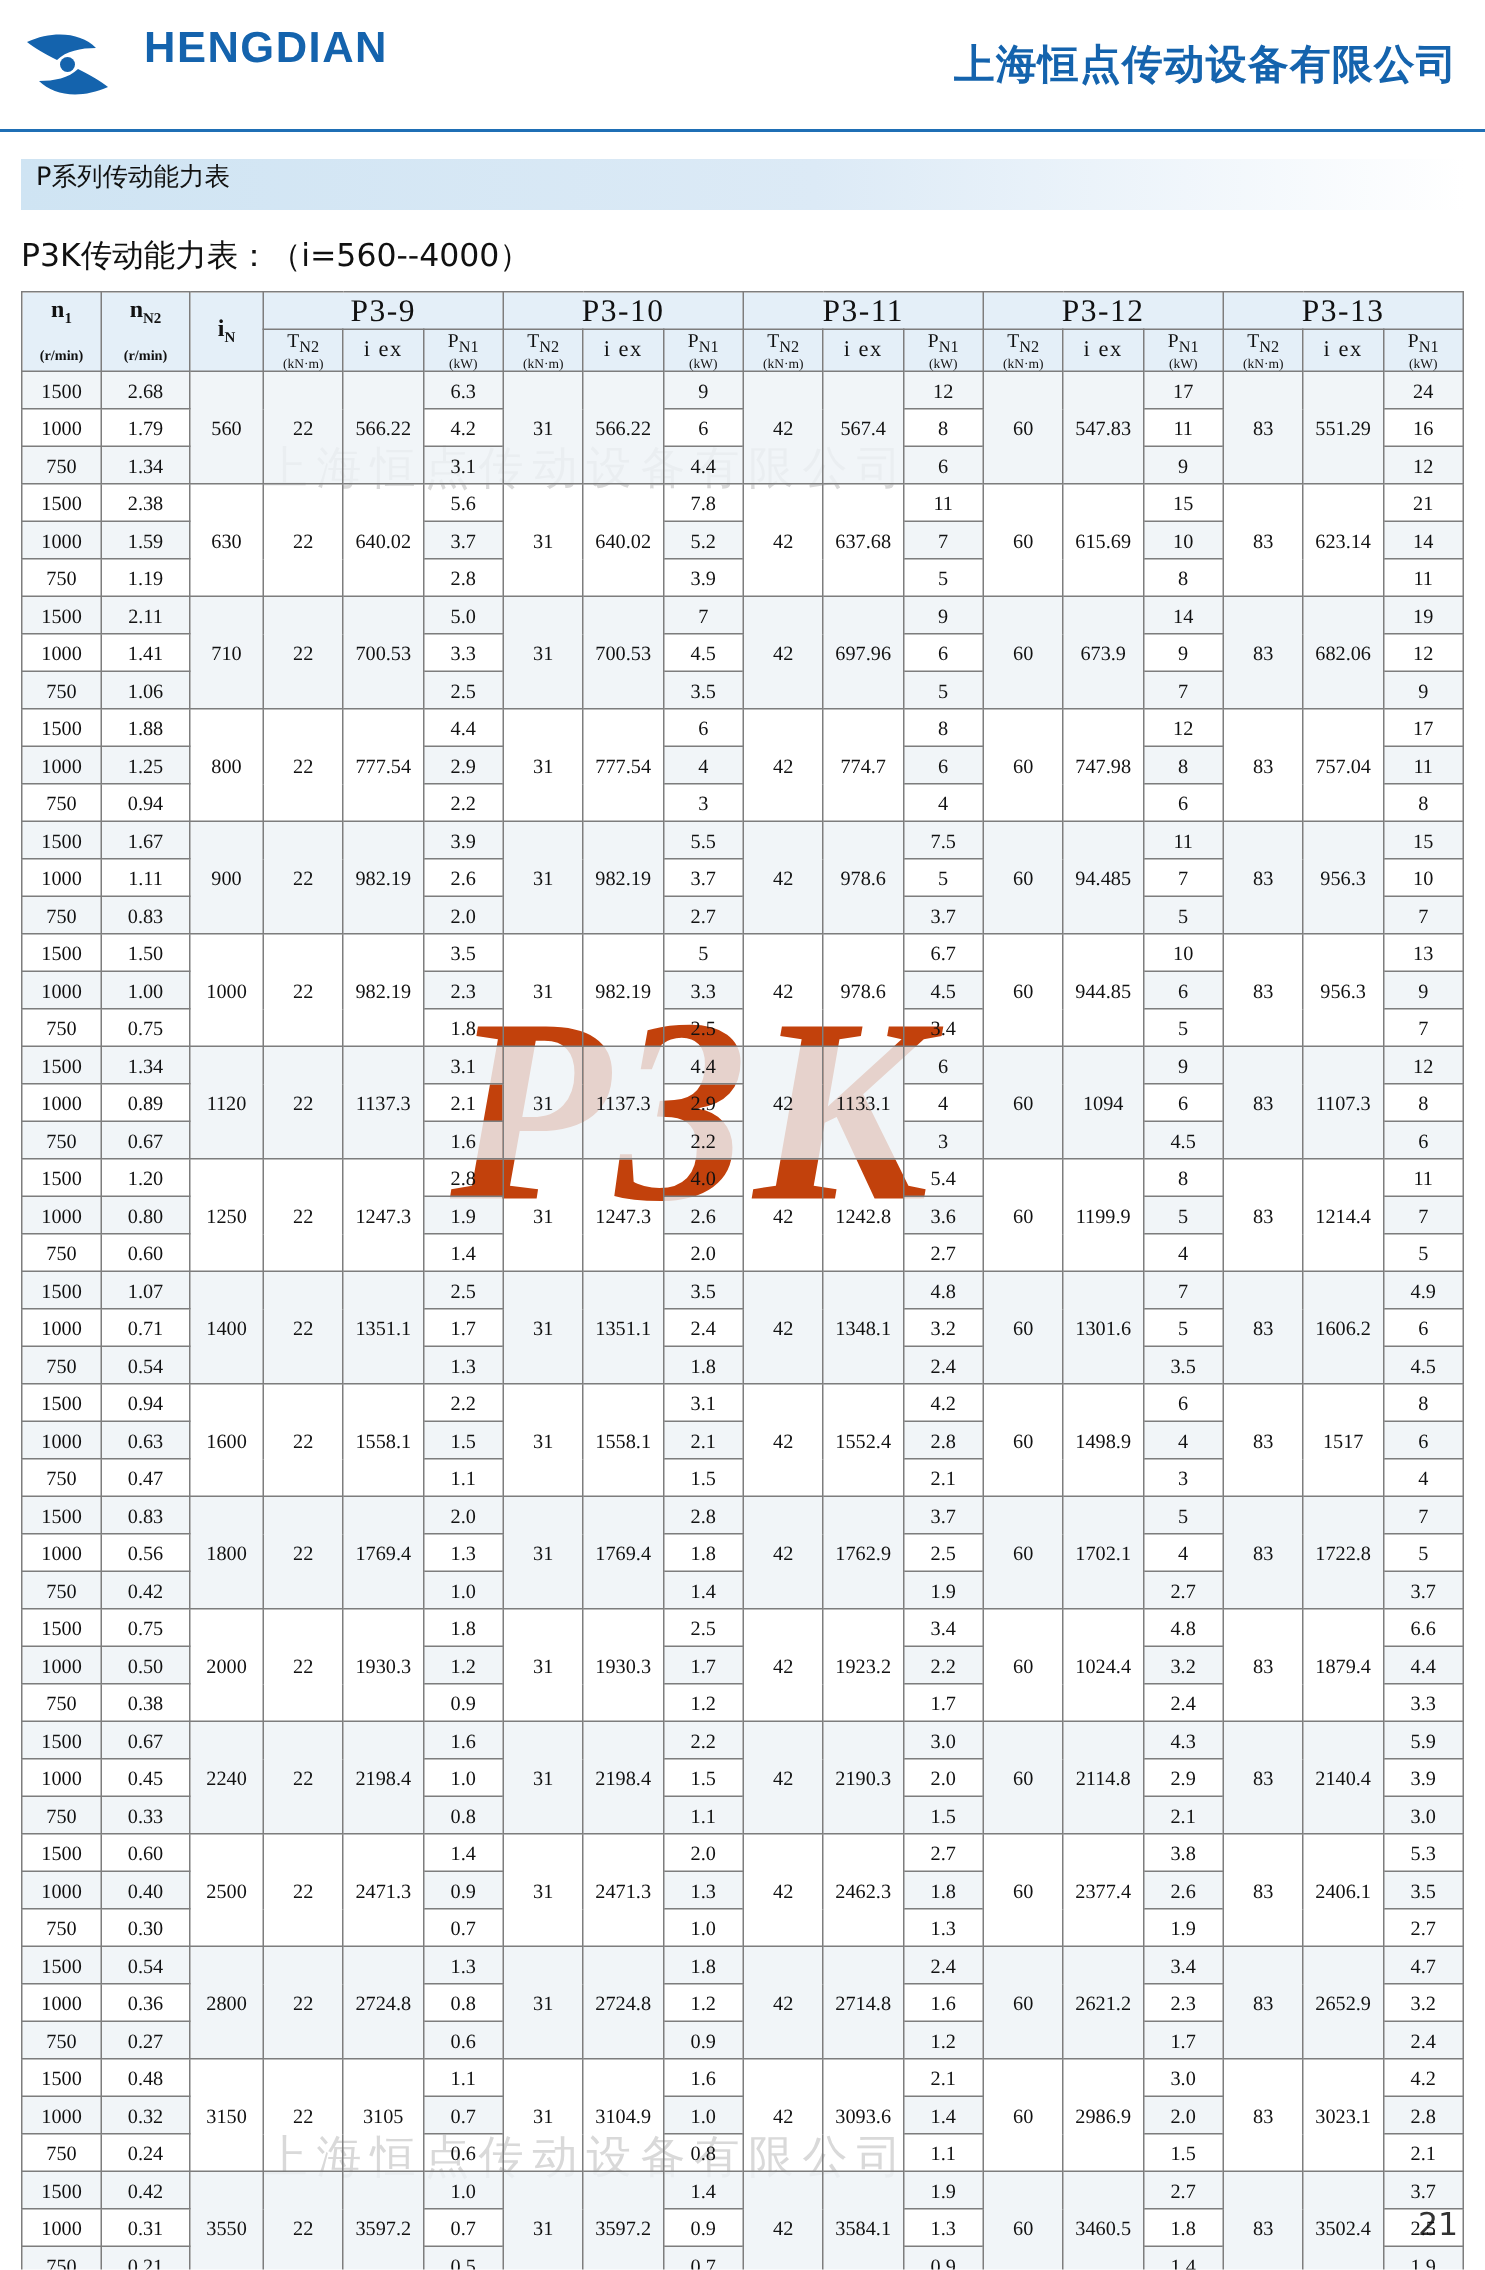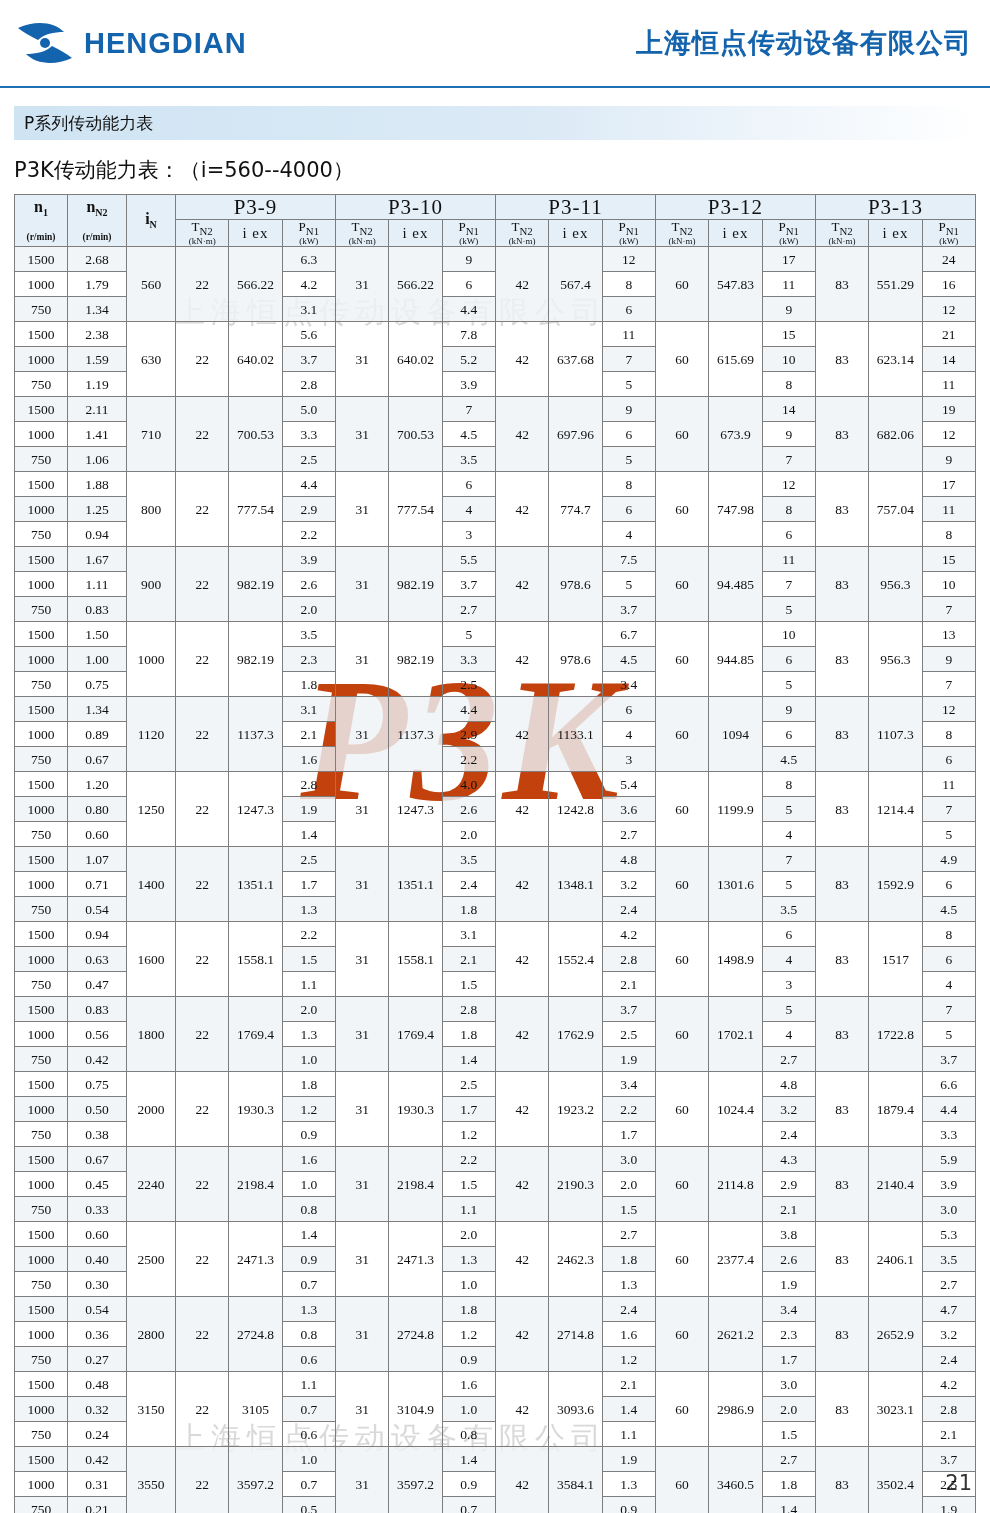--- a/index.html
+++ b/index.html
@@ -25,22 +25,22 @@
     position: relative;
     height: 88px;
     border-bottom: 2px solid #1f6fb5;
     display: flex;
     align-items: center;
     padding: 0 14px;
     box-sizing: border-box;
   }
   .logo-wrap {
     display: flex;
-    align-items: center;
-    gap: 8px;
+    align-items: flex-start;
+    gap: 20px;
   }
   .logo-mark {
     width: 62px;
     height: 54px;
     position: relative;
   }
   .brand-text {
     font-family: "Liberation Sans", sans-serif;
     font-size: 29px;
     font-weight: bold;
@@ -55,21 +55,21 @@
     color: #1463ad;
     letter-spacing: 1px;
     padding-right: 4px;
   }
   
   .section-bar {
     margin: 18px 14px 0 14px;
     height: 34px;
     background: linear-gradient(to right, #cfe4f3 0%, #dceaf6 55%, #ffffff 100%);
     display: flex;
-    align-items: center;
+    align-items: flex-start;
     padding-left: 10px;
     box-sizing: border-box;
   }
   .section-bar span {
     font-family: "DejaVu Sans", sans-serif;
     font-size: 17px;
     color: #111;
   }
   .sub-title {
     margin: 16px 14px 10px 14px;
@@ -559,21 +559,21 @@
             <td class="tn2 tr-bg" rowspan="3">31</td>
             <td class="iex tr-bg" rowspan="3">1351.1</td>
             <td class="pn1 tr-bg">3.5</td>
             <td class="tn2 tr-bg" rowspan="3">42</td>
             <td class="iex tr-bg" rowspan="3">1348.1</td>
             <td class="pn1 tr-bg">4.8</td>
             <td class="tn2 tr-bg" rowspan="3">60</td>
             <td class="iex tr-bg" rowspan="3">1301.6</td>
             <td class="pn1 tr-bg">7</td>
             <td class="tn2 tr-bg" rowspan="3">83</td>
-            <td class="iex tr-bg" rowspan="3">1592.9</td>
+            <td class="iex tr-bg" rowspan="3">1606.2</td>
             <td class="pn1 tr-bg">4.9</td>
           </tr>
           <tr>
             <td class="n1 tr-bg">1000</td>
             <td class="nn2 tr-bg">0.71</td>
             <td class="pn1 tr-bg">1.7</td>
             <td class="pn1 tr-bg">2.4</td>
             <td class="pn1 tr-bg">3.2</td>
             <td class="pn1 tr-bg">5</td>
             <td class="pn1 tr-bg">6</td>

